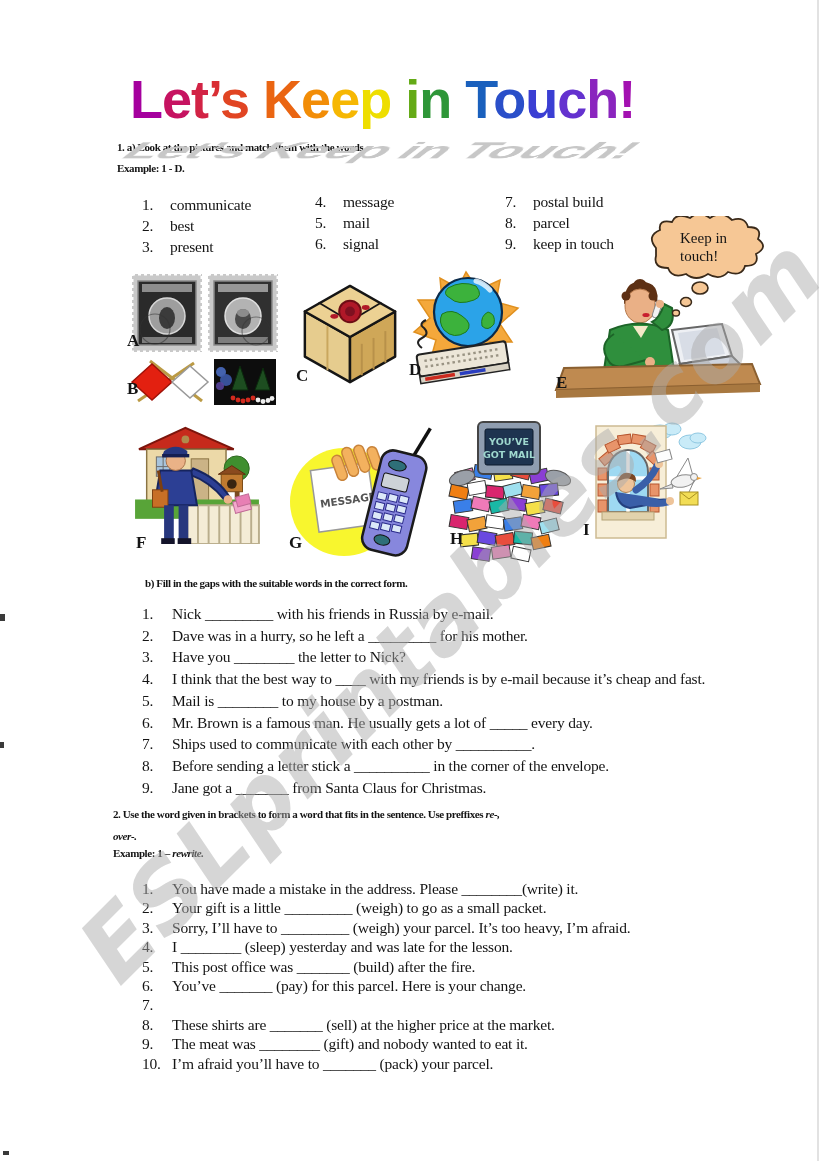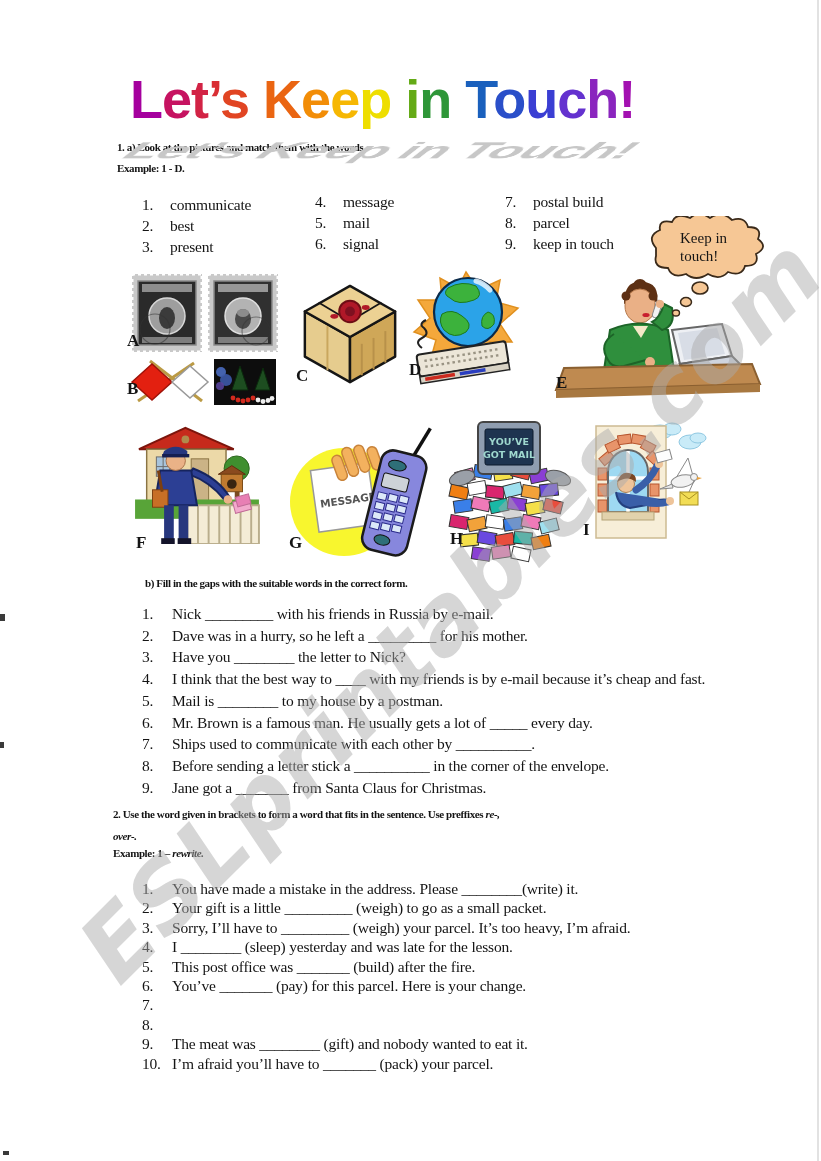--- a/index.html
+++ b/index.html
@@ -466,20 +466,21 @@
       </div>
     <div class="li">
         <span class="num">6.</span>
         <span class="txt">You’ve _______ (pay) for this parcel. Here is your change.</span>
       </div>
     <div class="li">
         <span class="num">7.</span>
       </div>
     <div class="li">
         <span class="num">8.</span>
+        <span class="txt">These shirts are _______ (sell) at the higher price at the market.</span>
       </div>
     <div class="li">
         <span class="num">9.</span>
         <span class="txt">The meat was ________ (gift) and nobody wanted to eat it.</span>
       </div>
     <div class="li">
         <span class="num">10.</span>
         <span class="txt">I’m afraid you’ll have to _______ (pack) your parcel.</span>
       </div>
   </div>

